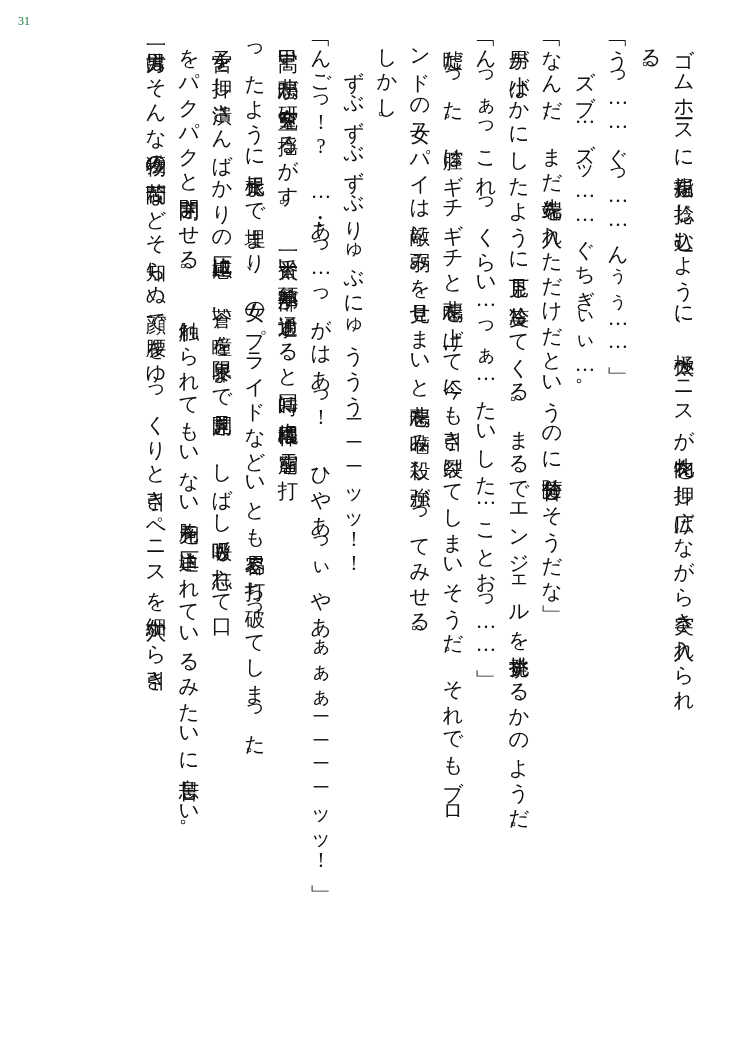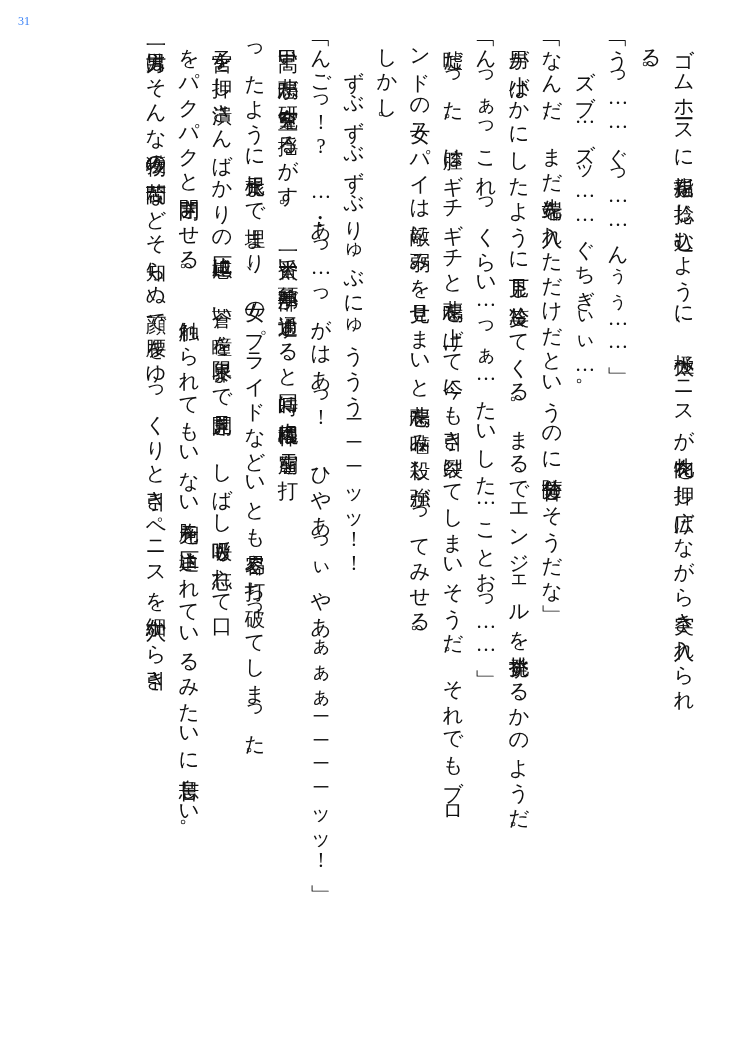--- a/index.html
+++ b/index.html
@@ -13,21 +13,21 @@
     height: 1038px;
     background: #ffffff;
     overflow: hidden;
     font-family: "Liberation Serif", serif;
   }
   #page-number {
     position: absolute;
     top: 14px;
     left: 18px;
     font-size: 12px;
-    color: #3b82f6;
+    color: #15803d;
     font-family: "Liberation Serif", serif;
     letter-spacing: 0;
   }
   #text-block {
     position: absolute;
     top: 34px;
     right: 42px;
     bottom: 30px;
     left: 46px;
     display: flex;

